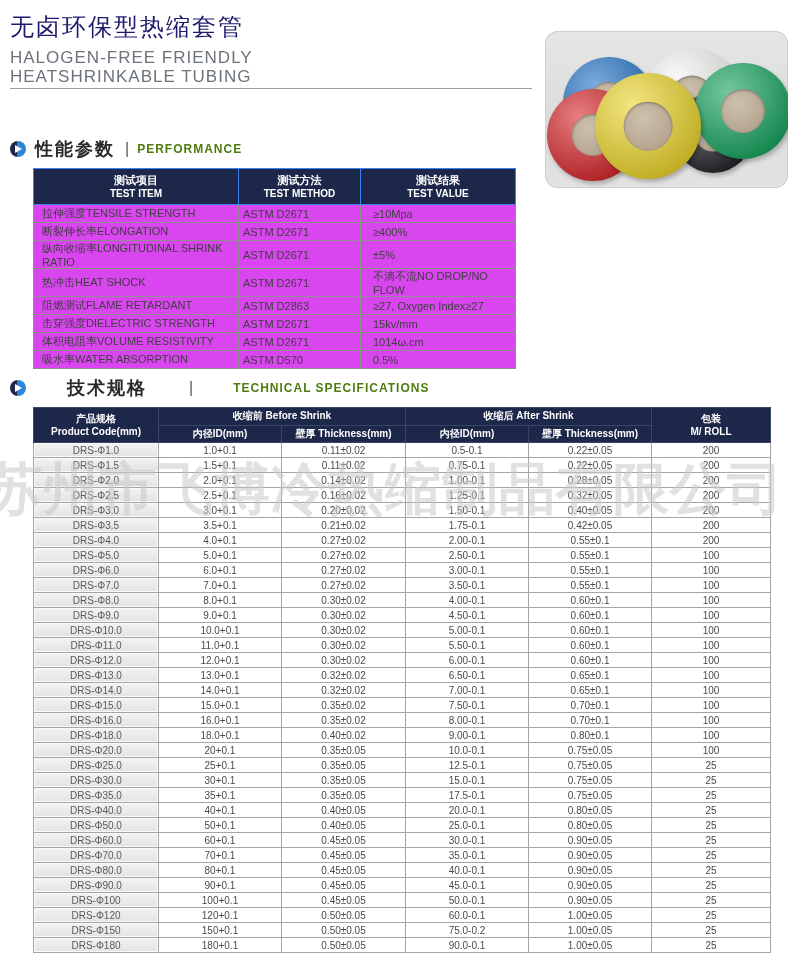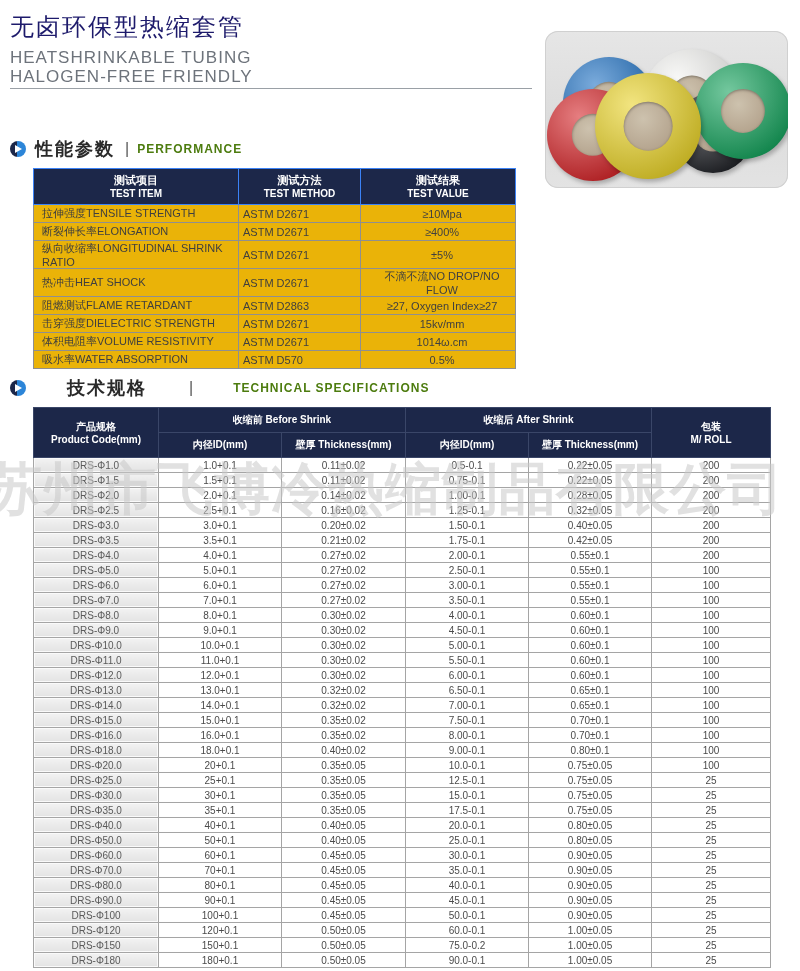--- a/index.html
+++ b/index.html
@@ -45,46 +45,46 @@
   .section-title-en{font-size:12px;color:#4d7c0f;letter-spacing:1px;font-weight:bold;}
   #perf-header{left:10px;top:137px;}
   #spec-header{left:10px;top:376px;gap:32px;}
 
   
   table{border-collapse:collapse;table-layout:fixed;}
   .perf-table{position:absolute;left:33px;top:168px;width:482px;font-size:11px;color:#3f3f3f;}
   .perf-table th{background:var(--table-header-navy);color:#fff;border:1px solid #3b82f6;height:36px;
     font-size:11px;line-height:14px;font-weight:bold;}
   .perf-table th .en{font-size:10px;font-weight:bold;}
-  .perf-table td{border:1px solid #8f8f8f;height:18px;padding:0 4px;background:#eab308;}
+  .perf-table td{border:1px solid #8f8f8f;height:18px;padding:0 4px;background:#d946ef;}
   .perf-table tr td:nth-child(1){text-align:left;padding-left:8px;}
   .perf-table tr td:nth-child(2){}
-  .perf-table tr td:nth-child(3){text-align:center;padding-left:12px;}
+  .perf-table tr td:nth-child(3){text-align:left;padding-left:12px;}
 
   
   .spec-table{position:absolute;left:33px;top:407px;width:737px;font-size:10px;color:#4a4a4a;}
   .spec-table th{background:var(--table-header-navy);color:#fff;border:1px solid #3a4668;
     font-size:10px;font-weight:bold;height:16px;line-height:14px;}
-  .spec-table thead th.two-line{height:50px;line-height:13px;}
+  .spec-table thead th.two-line{height:35px;line-height:13px;}
   .spec-table td{border:1px solid #a5a5a5;height:15px;text-align:center;background:#fff;padding:0 2px;}
   .spec-table tbody td:first-child{background:linear-gradient(180deg,#f2f2f2,#e2e2e2);color:#5a5a5a;
     box-shadow:inset 0 0 0 1px #fafafa;}
 
   
   .watermark{position:absolute;left:-14px;top:452px;width:830px;font-size:56px;font-weight:bold;
     color:var(--watermark-gray);opacity:.55;letter-spacing:1px;white-space:nowrap;z-index:10;pointer-events:none;}
 </style>
 </head>
 <body>
 
 <div class="page-header">
   <div class="title-cn">无卤环保型热缩套管</div>
   <div class="subtitle">
+    <div>HALOGEN-FREE FRIENDLY</div>
     <div>HEATSHRINKABLE TUBING</div>
-    <div>HALOGEN-FREE FRIENDLY</div>
   </div>
 </div>
 <div class="header-rule"></div>
 
 <div class="photo-card">
     <div class="roll roll-blue" style="--roll-color: #2273c4;">
       <div class="core" style="background: radial-gradient(circle at 40% 35%, rgb(205, 194, 174), rgb(179, 162, 140) 80%);"></div>
     </div>
     <div class="roll roll-white" style="--roll-color: #f3f3f1;">
       <div class="core" style="background: radial-gradient(circle at 40% 35%, rgb(205, 194, 174), rgb(179, 162, 140) 80%);"></div>

